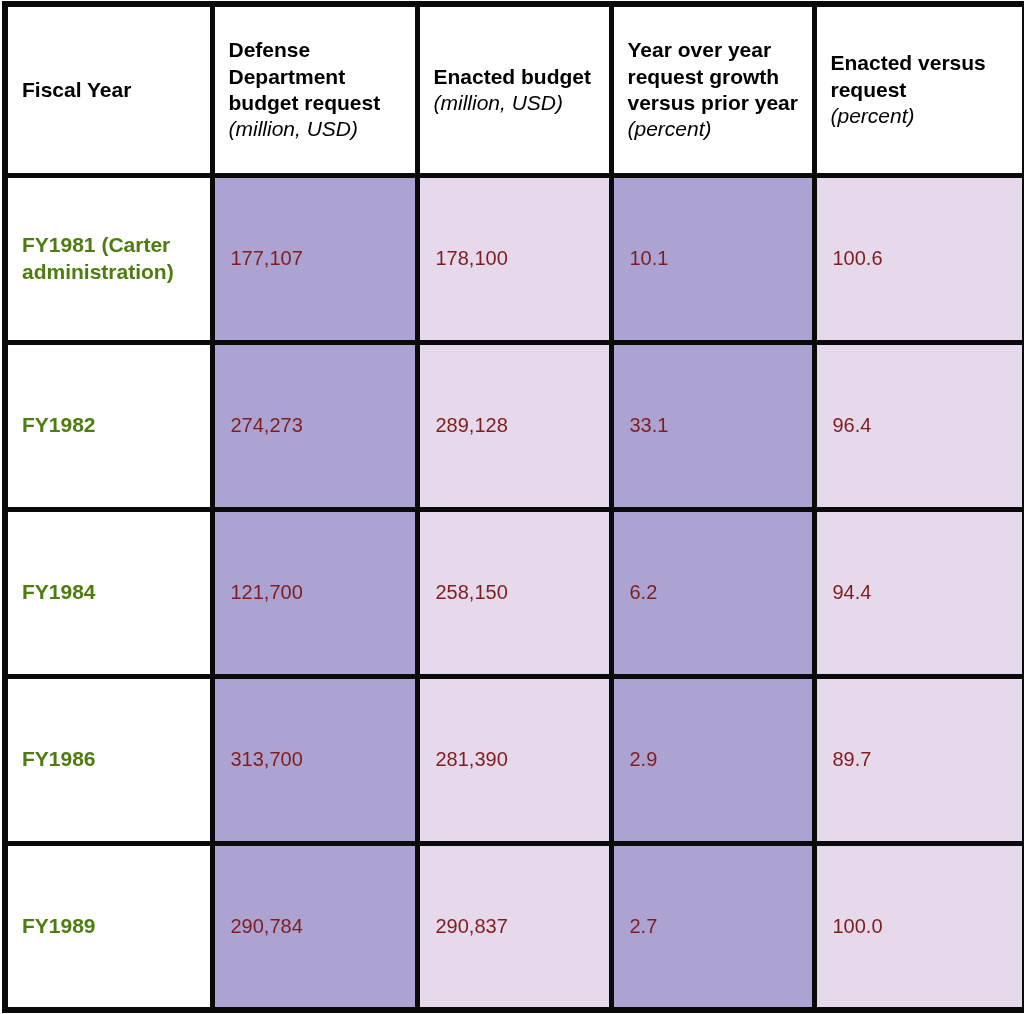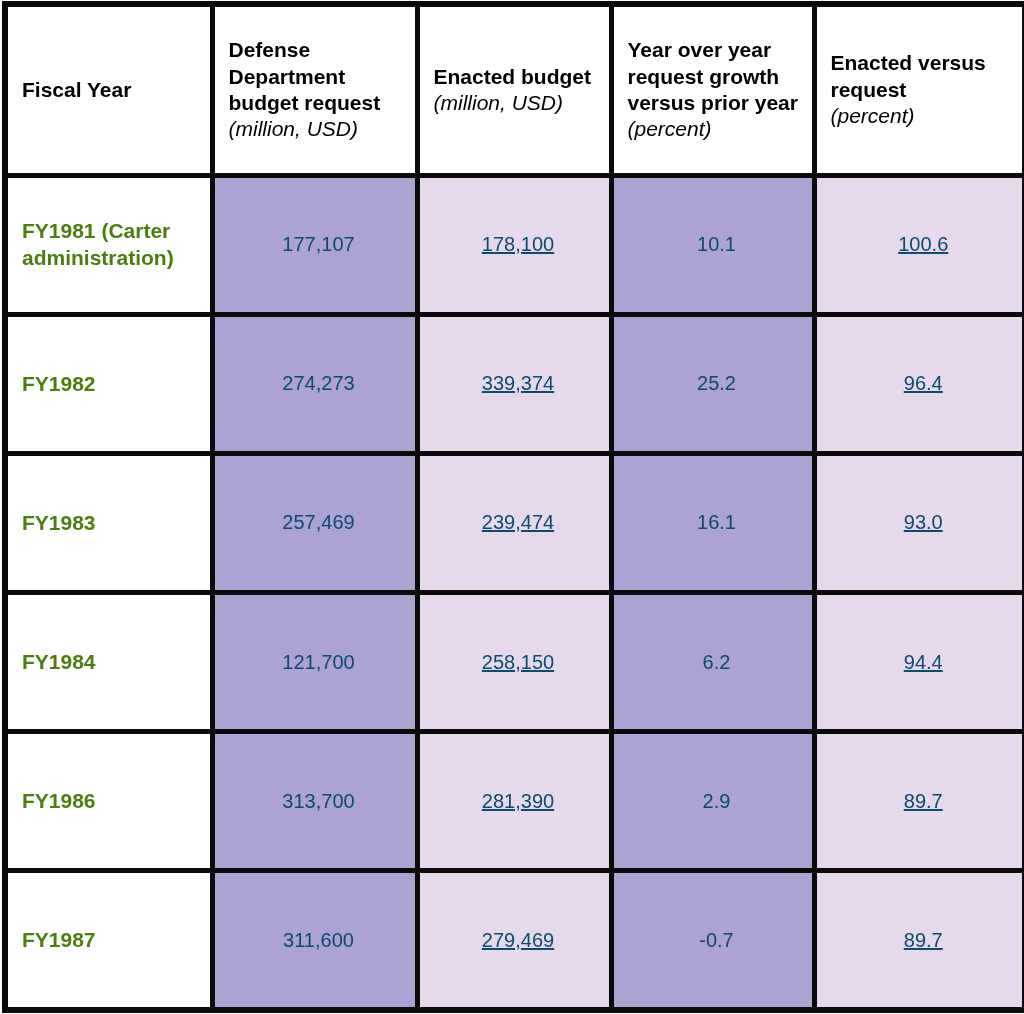--- a/index.html
+++ b/index.html
@@ -44,27 +44,26 @@
   td.c-year {
     background: #ffffff;
     color: #4d7c0f;
     font-size: 21px;
     font-weight: 700;
     line-height: 1.25;
     padding: 4px 10px 4px 14px;
   }
   td.c-num {
     font-size: 20px;
-    color: #0c4a6e;
+    color: #7f1d1d;
     padding-left: 16px;
     padding-right: 8px;
-    text-align: center;
   }
   td.dark  { background: #aca3d3; }
-  td.light { background: #e6d9ec; text-decoration: underline; }
+  td.light { background: #e6d9ec; }
 </style>
 </head>
 <body>
 
 <div class="page">
   <table class="budget">
     <colgroup>
       <col style="width:207px">
         <col style="width:205px">
         <col style="width:194px">
@@ -99,47 +98,40 @@
       <tr>
         <td class="c-year">FY1981 (Carter administration)</td>
         <td class="c-num dark">177,107</td>
         <td class="c-num light">178,100</td>
         <td class="c-num dark">10.1</td>
         <td class="c-num light">100.6</td>
       </tr>
       <tr>
         <td class="c-year">FY1982</td>
         <td class="c-num dark">274,273</td>
-        <td class="c-num light">339,374</td>
-        <td class="c-num dark">25.2</td>
+        <td class="c-num light">289,128</td>
+        <td class="c-num dark">33.1</td>
         <td class="c-num light">96.4</td>
-      </tr>
-      <tr>
-        <td class="c-year">FY1983</td>
-        <td class="c-num dark">257,469</td>
-        <td class="c-num light">239,474</td>
-        <td class="c-num dark">16.1</td>
-        <td class="c-num light">93.0</td>
       </tr>
       <tr>
         <td class="c-year">FY1984</td>
         <td class="c-num dark">121,700</td>
         <td class="c-num light">258,150</td>
         <td class="c-num dark">6.2</td>
         <td class="c-num light">94.4</td>
       </tr>
       <tr>
         <td class="c-year">FY1986</td>
         <td class="c-num dark">313,700</td>
         <td class="c-num light">281,390</td>
         <td class="c-num dark">2.9</td>
         <td class="c-num light">89.7</td>
       </tr>
       <tr>
-        <td class="c-year">FY1987</td>
-        <td class="c-num dark">311,600</td>
-        <td class="c-num light">279,469</td>
-        <td class="c-num dark">-0.7</td>
-        <td class="c-num light">89.7</td>
+        <td class="c-year">FY1989</td>
+        <td class="c-num dark">290,784</td>
+        <td class="c-num light">290,837</td>
+        <td class="c-num dark">2.7</td>
+        <td class="c-num light">100.0</td>
       </tr>
     </tbody>
   </table>
 </div>
 
 </body></html>

